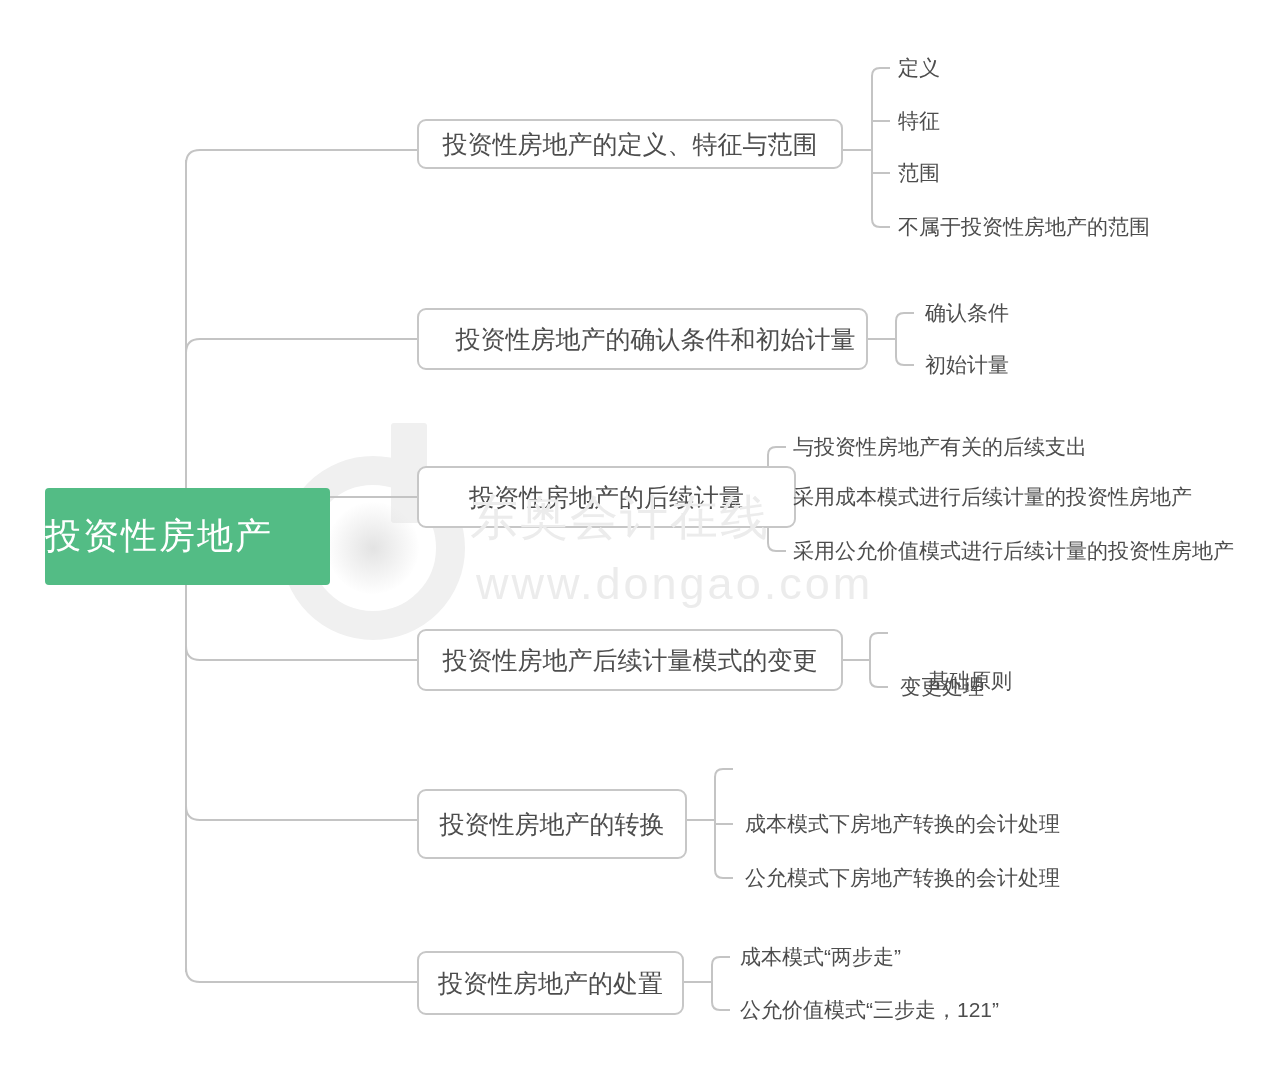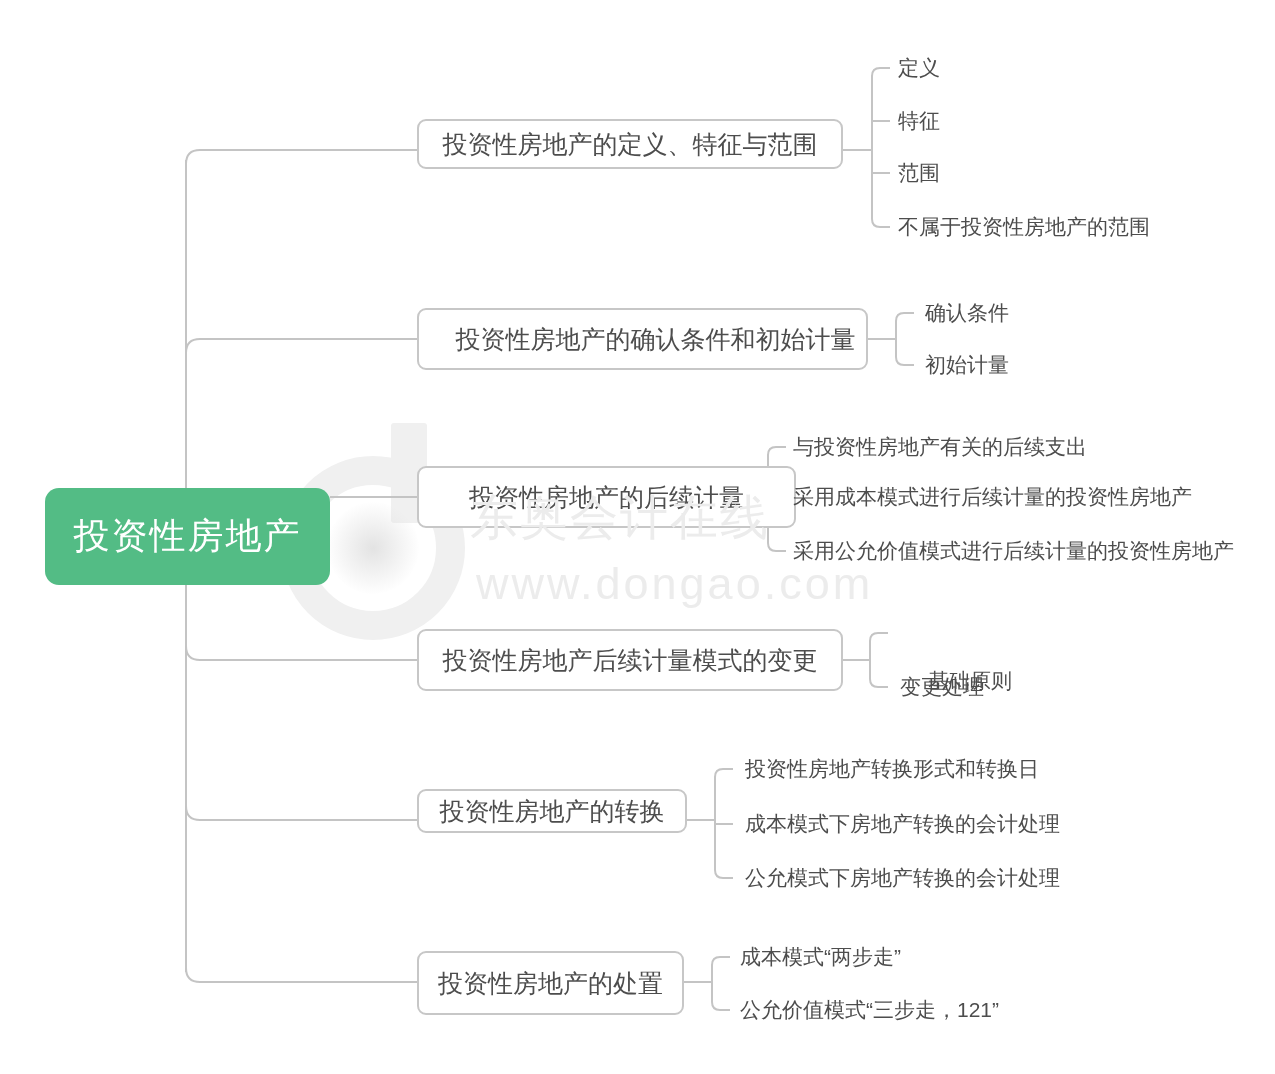--- a/index.html
+++ b/index.html
@@ -15,22 +15,22 @@
     position:relative;width:1275px;height:1074px;background:#ffffff;overflow:hidden;
   }
   .connectors{position:absolute;left:0;top:0;z-index:2;}
   
   .wm-stem{position:absolute;left:391px;top:423px;width:36px;height:100px;background:#f0f0f0;z-index:1;border-radius:3px;}
   .wm-ring{position:absolute;left:281px;top:456px;width:184px;height:184px;border:29px solid #f0f0f0;border-radius:50%;box-sizing:border-box;z-index:1;}
   .wm-blob{position:absolute;left:327px;top:502px;width:92px;height:92px;border-radius:50%;
            background:radial-gradient(circle at 50% 50%, #e3e3e3 0%, rgba(250,250,250,0) 72%);z-index:1;}
   
   .root-node{
-    position:absolute;z-index:3;background:var(--accent-green);border-radius:14px;
-    display:flex;align-items:center;justify-content:center;
+    position:absolute;z-index:3;background:var(--accent-green);border-radius:4px;
+    display:flex;align-items:center;
     color:#ffffff;font-size:36px;letter-spacing:2px;white-space:nowrap;
   }
   .branch-box{
     position:absolute;z-index:3;background:#ffffff;border:2px solid var(--box-border);border-radius:9px;
     box-sizing:border-box;display:flex;align-items:center;justify-content:center;
     color:var(--text);font-size:25px;white-space:nowrap;
   }
   .child-label{
     position:absolute;z-index:3;transform:translateY(-50%);
     color:var(--text);font-size:21px;white-space:nowrap;line-height:1.2;
@@ -104,24 +104,23 @@
   <div class="child-label" style="left:793px;top:447px;">与投资性房地产有关的后续支出</div>
   <div class="child-label" style="left:793px;top:497px;">采用成本模式进行后续计量的投资性房地产</div>
   <div class="child-label" style="left:793px;top:551px;">采用公允价值模式进行后续计量的投资性房地产</div>
 
   <div class="branch-box" style="left:417px;top:629px;width:426px;height:62px;">
     <span>投资性房地产后续计量模式的变更</span>
   </div>
   <div class="child-label" style="left:928px;top:633px;margin-top:48px;">基础原则</div>
   <div class="child-label" style="left:900px;top:687px;">变更处理</div>
 
-  <div class="branch-box" style="left:417px;top:789px;width:270px;height:44px;">
+  <div class="branch-box" style="left:417px;top:789px;width:270px;height:70px;">
     <span>投资性房地产的转换</span>
   </div>
-  <div class="child-label" style="left:745px;top:769px;">投资性房地产转换形式和转换日</div>
   <div class="child-label" style="left:745px;top:824px;">成本模式下房地产转换的会计处理</div>
   <div class="child-label" style="left:745px;top:878px;">公允模式下房地产转换的会计处理</div>
 
   <div class="branch-box" style="left:417px;top:951px;width:267px;height:64px;">
     <span>投资性房地产的处置</span>
   </div>
   <div class="child-label" style="left:740px;top:957px;">成本模式“两步走”</div>
   <div class="child-label" style="left:740px;top:1010px;">公允价值模式“三步走，121”</div>
 
   <div class="wm-title">东奥会计在线</div>

